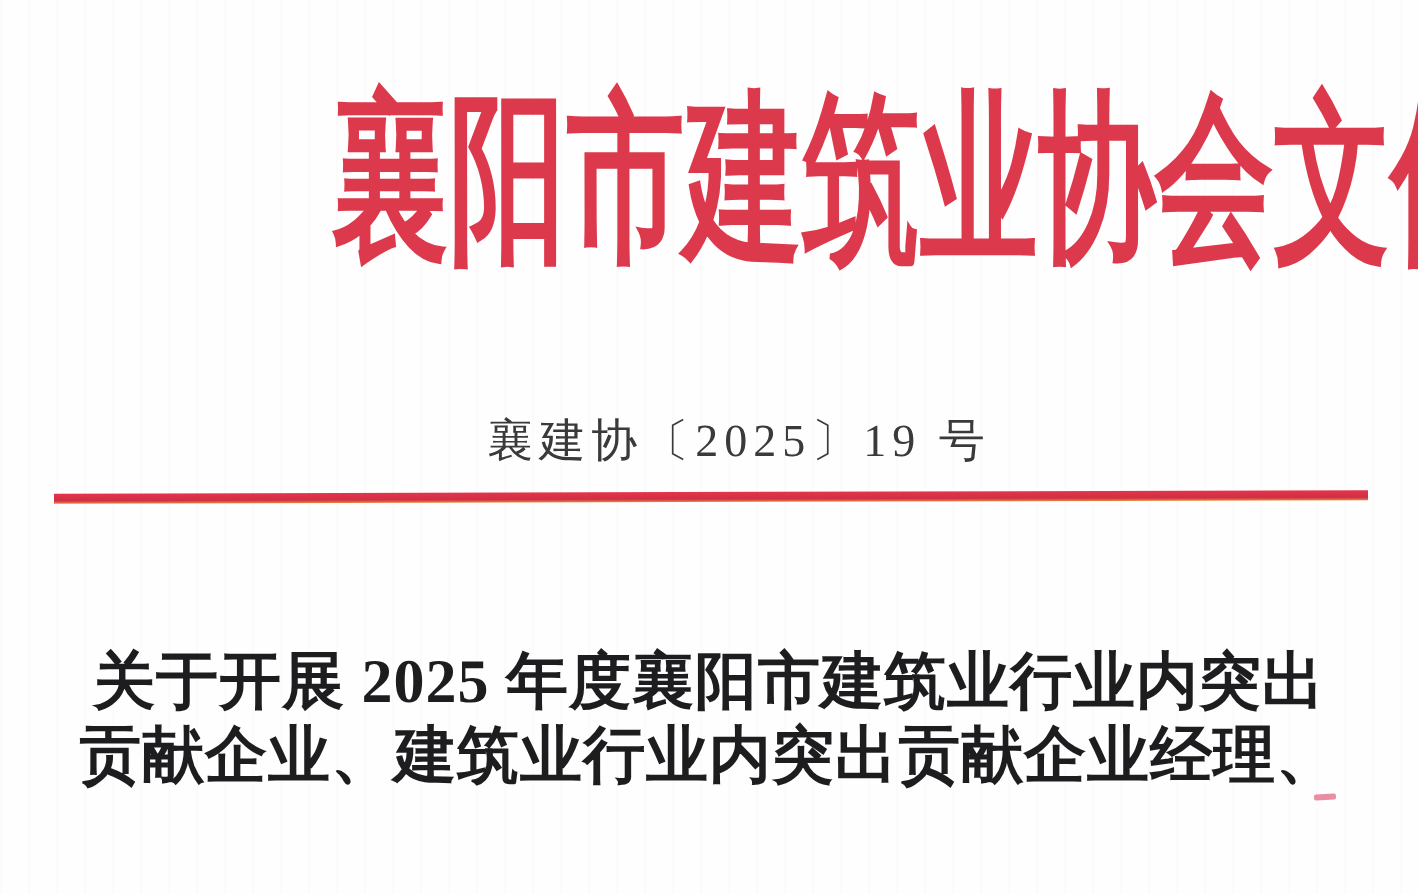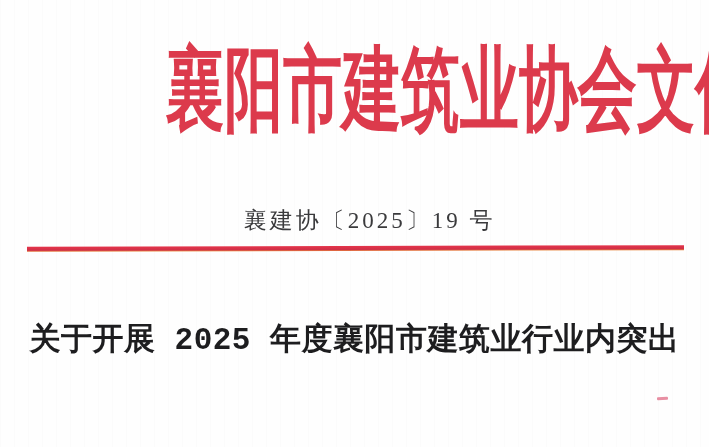--- a/index.html
+++ b/index.html
@@ -75,21 +75,21 @@
     transform: rotate(-0.15deg);
   }
 
   
   .notice-title {
     position: absolute;
     top: 322px;
     left: 0;
     right: 0;
     text-align: center;
-    font-family: Liberation Mono, monospace;
+    font-family: Liberation Serif, serif;
     font-weight: 700;
     font-size: 31px;
     line-height: 37px;
     color: var(--body-text);
     letter-spacing: 0.5px;
   }
   .notice-title .line { white-space: nowrap; }
 
   
   .scan-mark {
@@ -112,17 +112,18 @@
   <div class="org-title-wrap">
     <h1 class="org-title">襄阳市建筑业协会文件</h1>
   </div>
 
   <div class="doc-number">襄建协〔2025〕19 号</div>
 
   <div class="red-divider"></div>
 
   <div class="notice-title">
     <div class="line">关于开展 2025 年度襄阳市建筑业行业内突出</div>
+    <div class="line">贡献企业、建筑业行业内突出贡献企业经理、</div>
   </div>
 
   <div class="scan-mark"></div>
 
 </div>
 
 </body></html>

